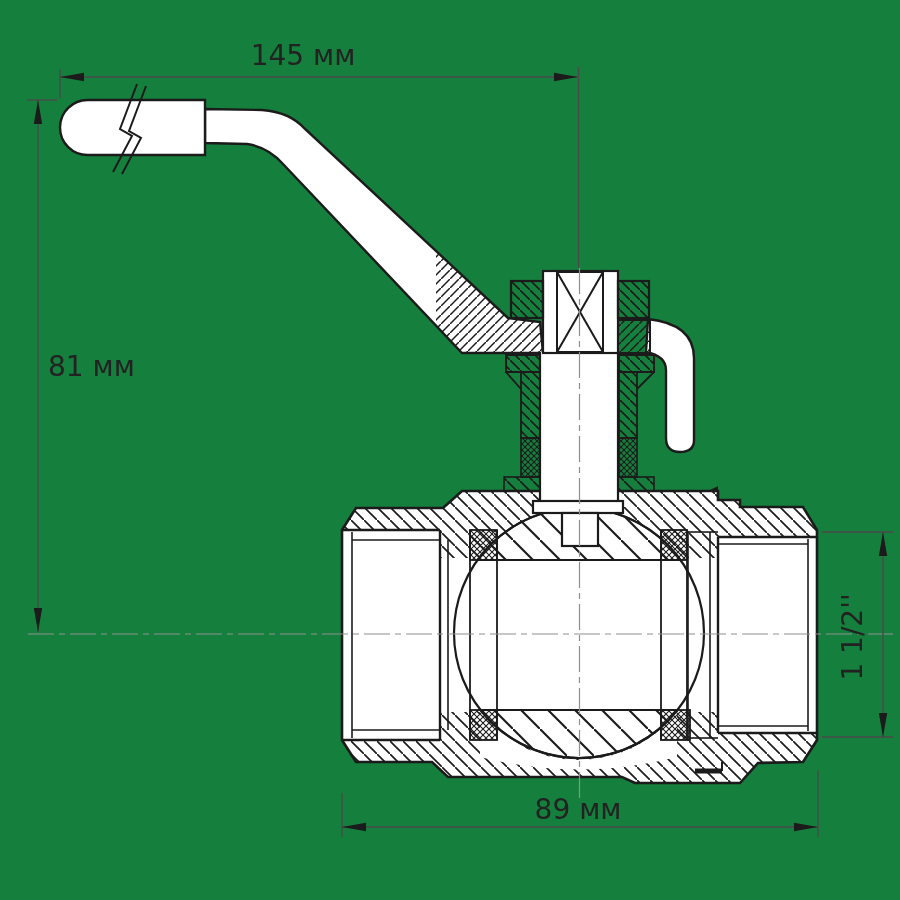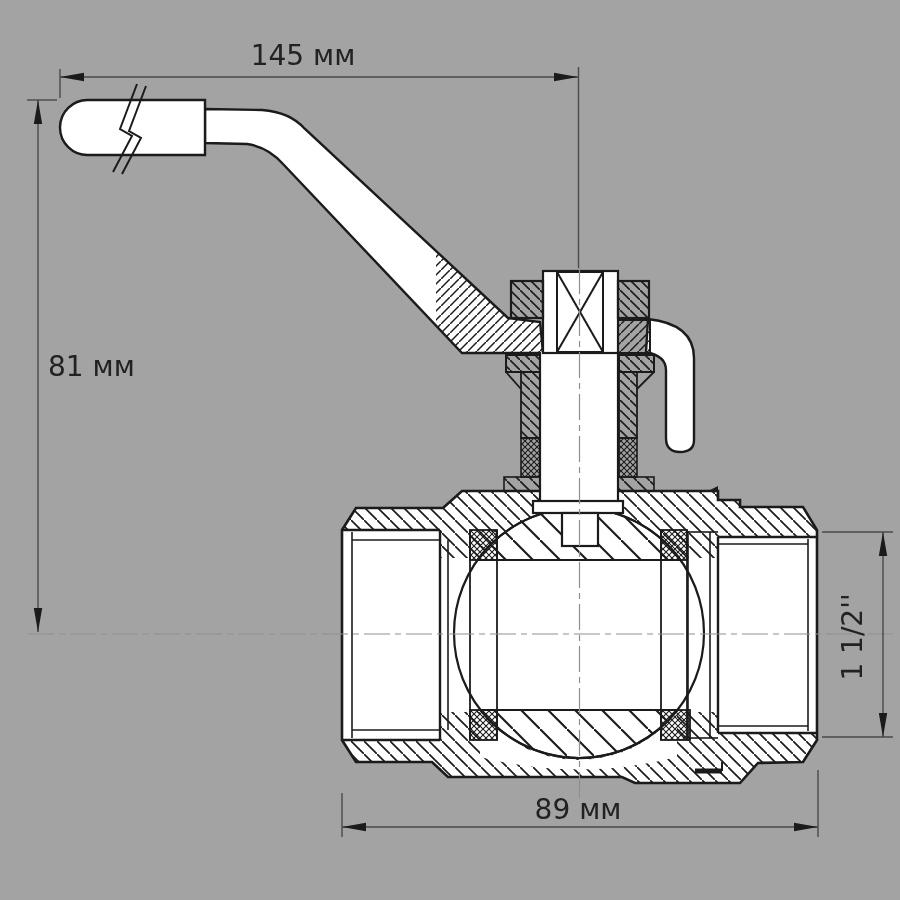--- a/index.html
+++ b/index.html
@@ -1,16 +1,16 @@
 <!DOCTYPE html>
 <html><head>
 <meta charset="utf-8">
 <style>
   html,body{margin:0;padding:0;background:#ffffff;}
-  .stage{width:900px;height:900px;position:relative;background:#a3a3a3;overflow:hidden;
+  .stage{width:900px;height:900px;position:relative;background:#15803d;overflow:hidden;
          font-family:"DejaVu Sans","Liberation Sans",sans-serif;}
   svg{display:block;}
   svg text{font-family:"DejaVu Sans","Liberation Sans",sans-serif;fill:#222;}
 </style>
 </head>
 <body>
 
 <div class="stage">
 <svg width="900" height="900" viewBox="0 0 900 900">
   <defs>

